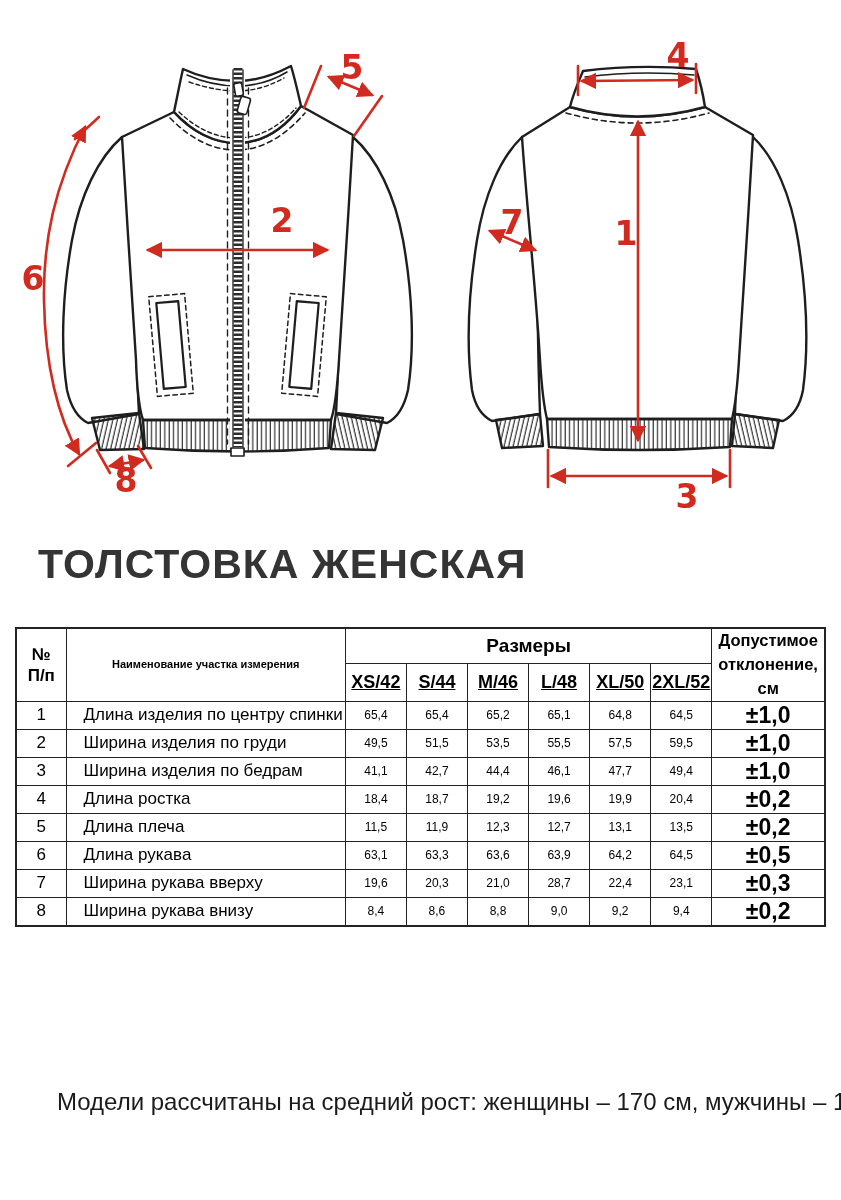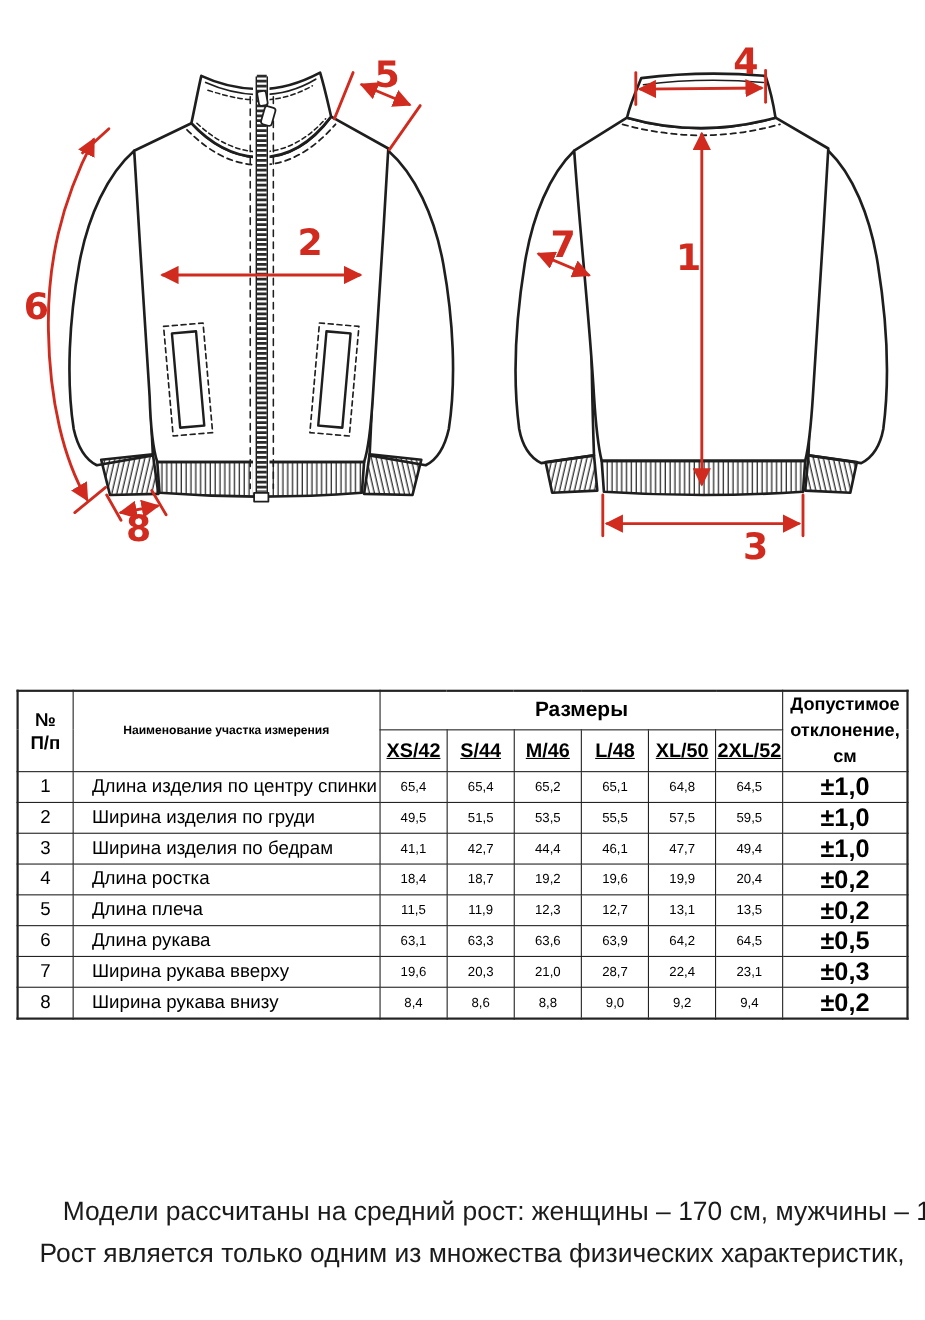--- a/index.html
+++ b/index.html
@@ -169,20 +169,21 @@
       </g>
       <g font-family="DejaVu Sans, sans-serif" font-size="33" font-weight="bold" fill="#d02b1e" stroke="none" text-anchor="middle">
         <text x="678" y="67">4</text>
         <text x="626" y="245">1</text>
         <text x="512" y="234">7</text>
         <text x="687" y="508">3</text>
       </g>
     </g>
   </svg>
 
+  <div class="page-title">ТОЛСТОВКА ЖЕНСКАЯ</div>
 
   <table class="size-table">
     <colgroup>
       <col class="col-num">
         <col class="col-name">
       <col class="col-size">
         <col class="col-size">
         <col class="col-size">
       <col class="col-size">
         <col class="col-size">
@@ -295,16 +296,15 @@
         <td class="c-val">9,0</td>
         <td class="c-val">9,2</td>
         <td class="c-val">9,4</td>
         <td class="c-tol">±0,2</td>
       </tr>
     </tbody>
   </table>
 
   <div class="footer">
     <div class="indent">Модели рассчитаны на средний рост: женщины – 170 см, мужчины – 176 см.</div>
-    <div>Рост является только одним из множества физических характеристик,</div>
   </div>
 
 </div>
 
 </body></html>

